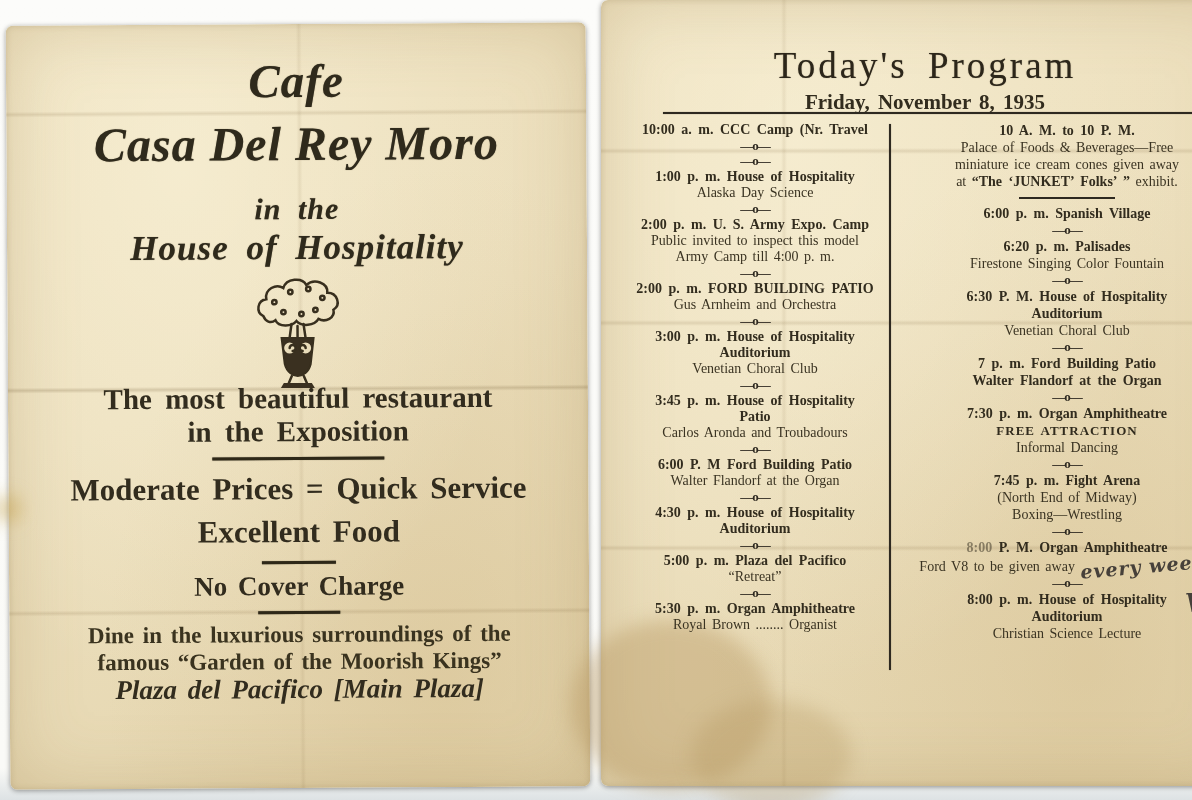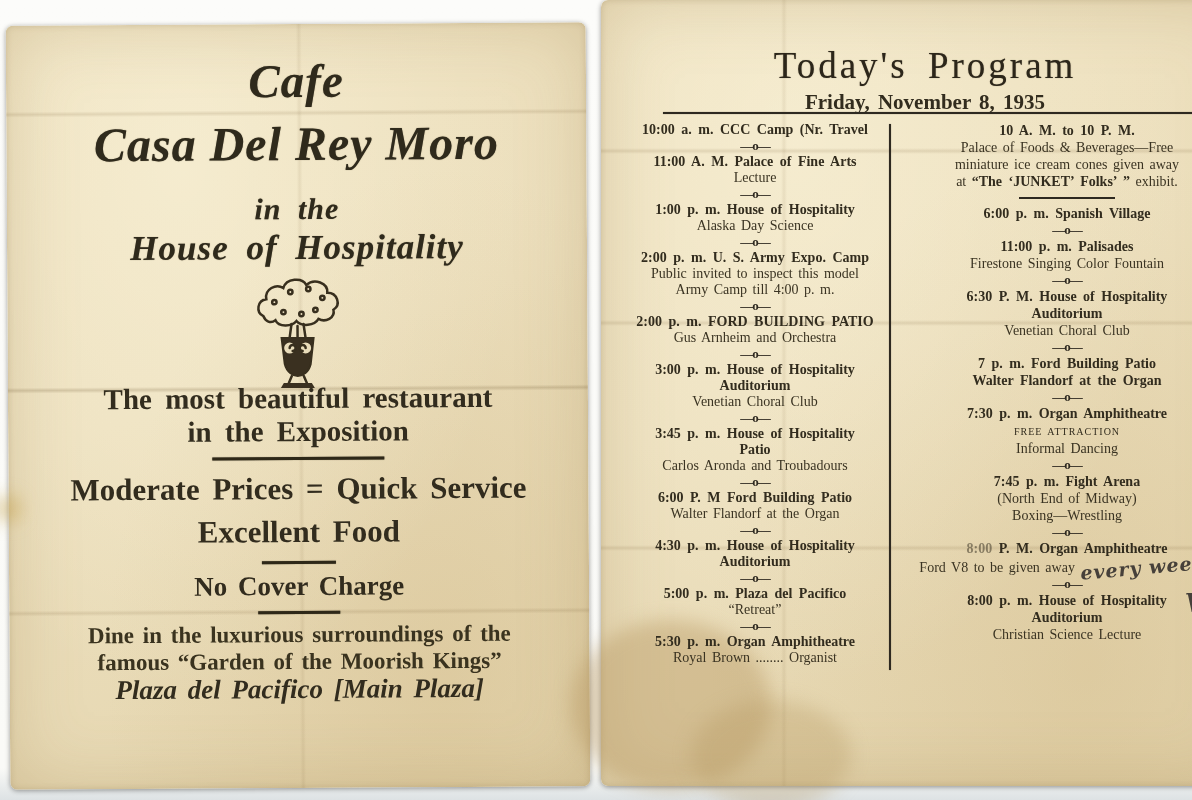--- a/index.html
+++ b/index.html
@@ -57,21 +57,21 @@
   #col-left{width:264px;}
   #col-divider{width:2px;height:546px;background:#2e2920;margin:2px 6px 0 2px;
     box-shadow:0 0 1px rgba(46,41,32,0.7);}
   #col-right{flex:1;}
   .entry{text-align:center;}
   .line{white-space:nowrap;line-height:16px;font-size:14px;}
   #col-right .line{line-height:17px;}
   .entry.spaced .line{line-height:27px;}
   .seg-bold{font-weight:bold;word-spacing:3px;}
   .seg-plain{word-spacing:2px;color:#3a3322;}
-  .seg-smallbold{font-weight:normal;font-size:10px;letter-spacing:1px;word-spacing:2px;}
+  .seg-smallbold{font-weight:bold;font-size:13px;letter-spacing:1px;word-spacing:2px;}
   .seg-boldfaded{font-weight:bold;word-spacing:3px;opacity:0.5;}
   .seg-script{display:inline-block;font-family:"DejaVu Serif",serif;font-style:italic;font-weight:bold;
     font-size:19px;color:#46403a;transform:rotate(-5deg) translateY(2px);letter-spacing:1px;}
   .sep-o{text-align:center;font-size:13px;font-weight:bold;line-height:14px;letter-spacing:-1px;
     color:#2e2920;margin:1px 0;}
   .sep-line{width:96px;border-top:2.5px solid #2e2920;margin:7px auto 6px auto;}
   #hand-v{position:absolute;right:44px;top:588px;font-family:"DejaVu Serif",serif;font-style:italic;
     font-weight:bold;font-size:26px;color:#46403a;}
   svg .ink{stroke:#382f1e;fill:none;stroke-width:2.5;stroke-linecap:round;}
 </style>
@@ -140,24 +140,20 @@
   <div class="c" id="rp-title">Today's Program</div>
   <div class="c" id="rp-date">Friday, November 8, 1935</div>
   <div id="rp-rule"></div>
 
   <div id="rp-cols">
     <div id="col-left">
         <div class="entry">
           <div class="line"><span class="seg-bold">10:00 a. m.  CCC Camp (Nr. Travel</span></div>
         </div>
         <div class="sep-o">—o—</div>
-        <div class="entry">
-          <div class="line"><span class="seg-bold">11:00 A. M.  Palace of Fine Arts</span></div>
-          <div class="line"><span class="seg-plain">Lecture</span></div>
-        </div>
         <div class="sep-o">—o—</div>
         <div class="entry">
           <div class="line"><span class="seg-bold">1:00 p. m.  House of Hospitality</span></div>
           <div class="line"><span class="seg-plain">Alaska Day Science</span></div>
         </div>
         <div class="sep-o">—o—</div>
         <div class="entry">
           <div class="line"><span class="seg-bold">2:00 p. m.  U. S. Army Expo. Camp</span></div>
           <div class="line"><span class="seg-plain">Public invited to inspect this model</span></div>
           <div class="line"><span class="seg-plain">Army Camp till 4:00 p. m.</span></div>
@@ -207,21 +203,21 @@
           <div class="line"><span class="seg-plain">Palace of Foods &amp; Beverages—Free</span></div>
           <div class="line"><span class="seg-plain">miniature ice cream cones given away</span></div>
           <div class="line"><span class="seg-plain">at </span><span class="seg-bold">“The ‘JUNKET’ Folks’ ”</span><span class="seg-plain"> exhibit.</span></div>
         </div>
         <div class="sep-line"></div>
         <div class="entry">
           <div class="line"><span class="seg-bold">6:00 p. m.  Spanish Village</span></div>
         </div>
         <div class="sep-o">—o—</div>
         <div class="entry">
-          <div class="line"><span class="seg-bold">11:00 p. m.  Palisades</span></div>
+          <div class="line"><span class="seg-bold">6:20 p. m.  Palisades</span></div>
           <div class="line"><span class="seg-plain">Firestone Singing Color Fountain</span></div>
         </div>
         <div class="sep-o">—o—</div>
         <div class="entry">
           <div class="line"><span class="seg-bold">6:30 P. M.   House of Hospitality</span></div>
           <div class="line"><span class="seg-bold">Auditorium</span></div>
           <div class="line"><span class="seg-plain">Venetian Choral Club</span></div>
         </div>
         <div class="sep-o">—o—</div>
         <div class="entry">

